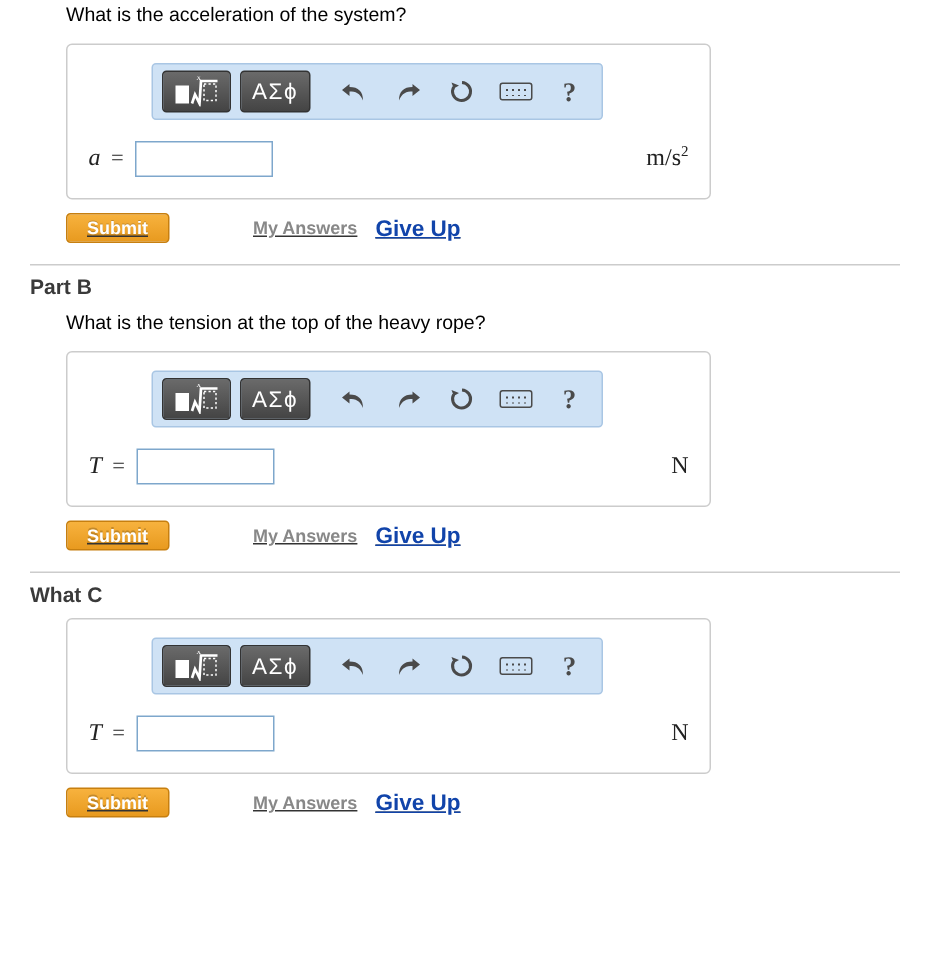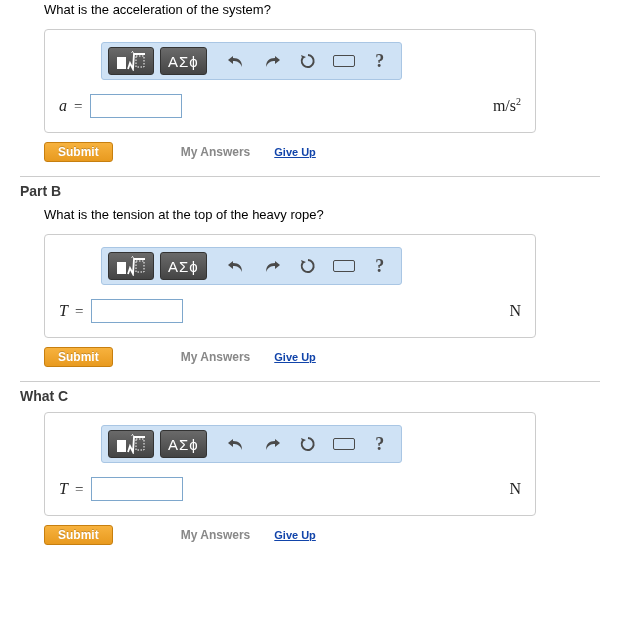--- a/index.html
+++ b/index.html
@@ -29,21 +29,21 @@
   }
   .question {
     color: #000000;
     font-size: 13px;
     margin-bottom: 12px;
   }
   .answer-box {
     border: 1px solid #ccc;
     border-radius: 4px;
     padding: 12px 12px 14px 12px;
-    width: 492px;
+    width: 430px;
   }
   .toolbar {
     background: #cfe2f5;
     border: 1px solid #a9c6e4;
     border-radius: 3px;
     padding: 4px 6px;
     display: inline-flex;
     align-items: center;
     gap: 6px;
     margin-left: 44px;
@@ -104,21 +104,22 @@
     margin-left: auto;
     font-family: "Times New Roman", serif;
     font-size: 16px;
     color: #222;
   }
   .unit-label sup { font-size: 10px; }
   .actions {
     display: flex;
     align-items: center;
     margin-top: 9px;
-    gap: 12px;
+    gap: 0;
+    text-decoration: underline;
   }
   .submit-btn {
     background: linear-gradient(#f7b23e, #e89a1f);
     border: 1px solid #c77f0f;
     color: #fff;
     font-weight: bold;
     font-size: 12px;
     padding: 2px 13px;
     border-radius: 3px;
     cursor: pointer;
@@ -128,21 +129,21 @@
   .my-answers {
     color: #888;
     font-weight: bold;
     font-size: 12px;
     margin-right: 12px;
     cursor: pointer;
   }
   .give-up {
     color: #1144aa;
     font-weight: bold;
-    font-size: 11px;
+    font-size: 15px;
     text-decoration: underline;
     cursor: pointer;
   }
   .keyboard-icon {
     width: 22px; height: 12px; border:1.5px solid #4a4a4a; border-radius:2px;
     display:inline-block; position: relative;
   }
   .keyboard-icon::before {
     content:""; position:absolute; inset:2px; 
     background-image: radial-gradient(#4a4a4a 0.6px, transparent 0.6px);

